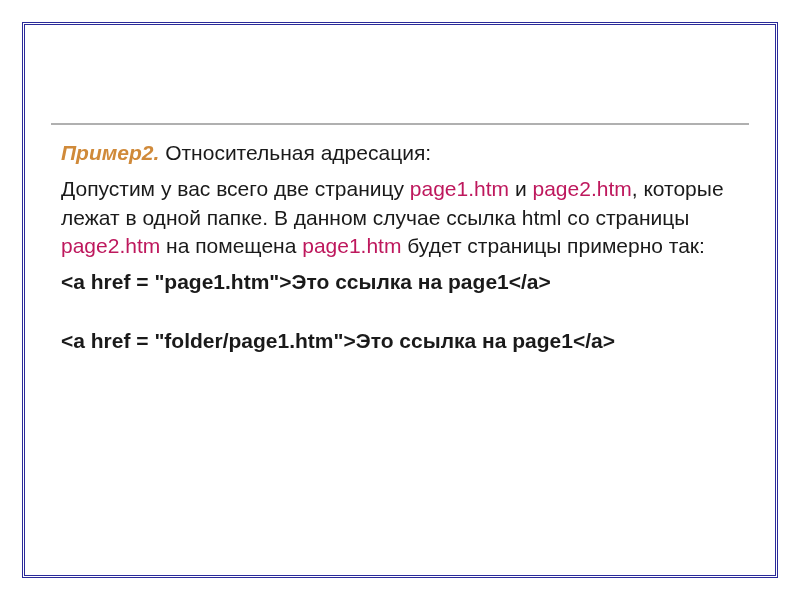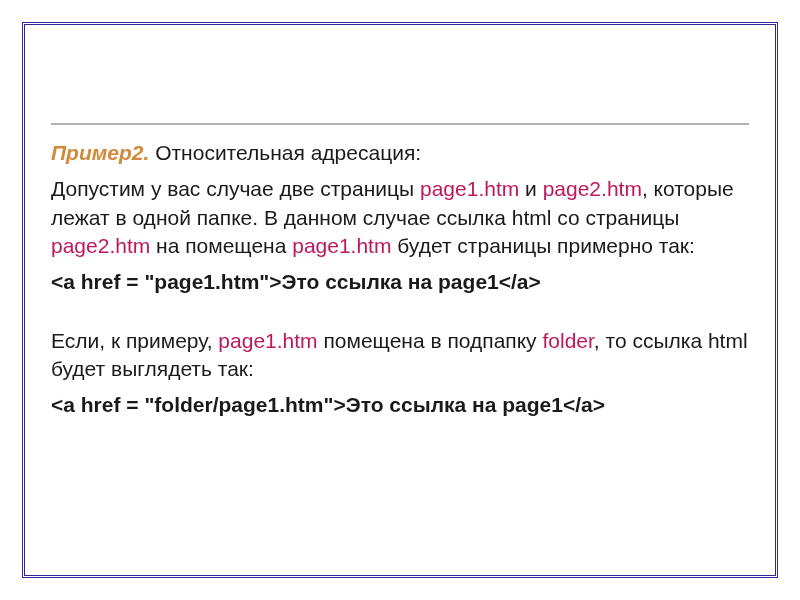--- a/index.html
+++ b/index.html
@@ -25,21 +25,21 @@
   }
   .spacer-top {
     height: 70px;
   }
   .hr {
     border: none;
     border-top: 2px solid #b0b0b0;
     margin: 0 0 14px 0;
   }
   p {
-    margin: 0 0 8px 0;
+    margin: 0 0 8px 10px;
     font-size: 21px;
     line-height: 1.35;
     color: #1a1a1a;
   }
   .example-label {
     color: #d08a3a;
     font-style: italic;
     font-weight: bold;
   }
   .filelink {
@@ -58,26 +58,23 @@
 <div class="outer-frame">
   <div class="content">
     <div class="spacer-top"></div>
     <hr class="hr">
 
     <p>
       <span class="example-label">Пример2.</span><span> Относительная адресация:</span>
     </p>
 
     <p>
-      <span>Допустим у вас случае две страницы </span><span class="filelink">page1.htm</span><span> и </span><span class="filelink">page2.htm</span><span>, которые лежат в одной папке. В данном случае ссылка html со страницы </span><span class="filelink">page2.htm</span><span> на помещена </span><span class="filelink">page1.htm</span><span> будет страницы примерно так:</span>
+      <span>Допустим у вас всего две страницу </span><span class="filelink">page1.htm</span><span> и </span><span class="filelink">page2.htm</span><span>, которые лежат в одной папке. В данном случае ссылка html со страницы </span><span class="filelink">page2.htm</span><span> на помещена </span><span class="filelink">page1.htm</span><span> будет страницы примерно так:</span>
     </p>
 
     <p class="code-bold">&lt;a href = "page1.htm"&gt;Это ссылка на page1&lt;/a&gt;</p>
 
     <div class="para-gap"></div>
 
-    <p>
-      <span>Если, к примеру, </span><span class="filelink">page1.htm</span><span> помещена в подпапку </span><span class="filelink">folder</span><span>, то ссылка html будет выглядеть так:</span>
-    </p>
 
     <p class="code-bold">&lt;a href = "folder/page1.htm"&gt;Это ссылка на page1&lt;/a&gt;</p>
   </div>
 </div>
 
 </body></html>

